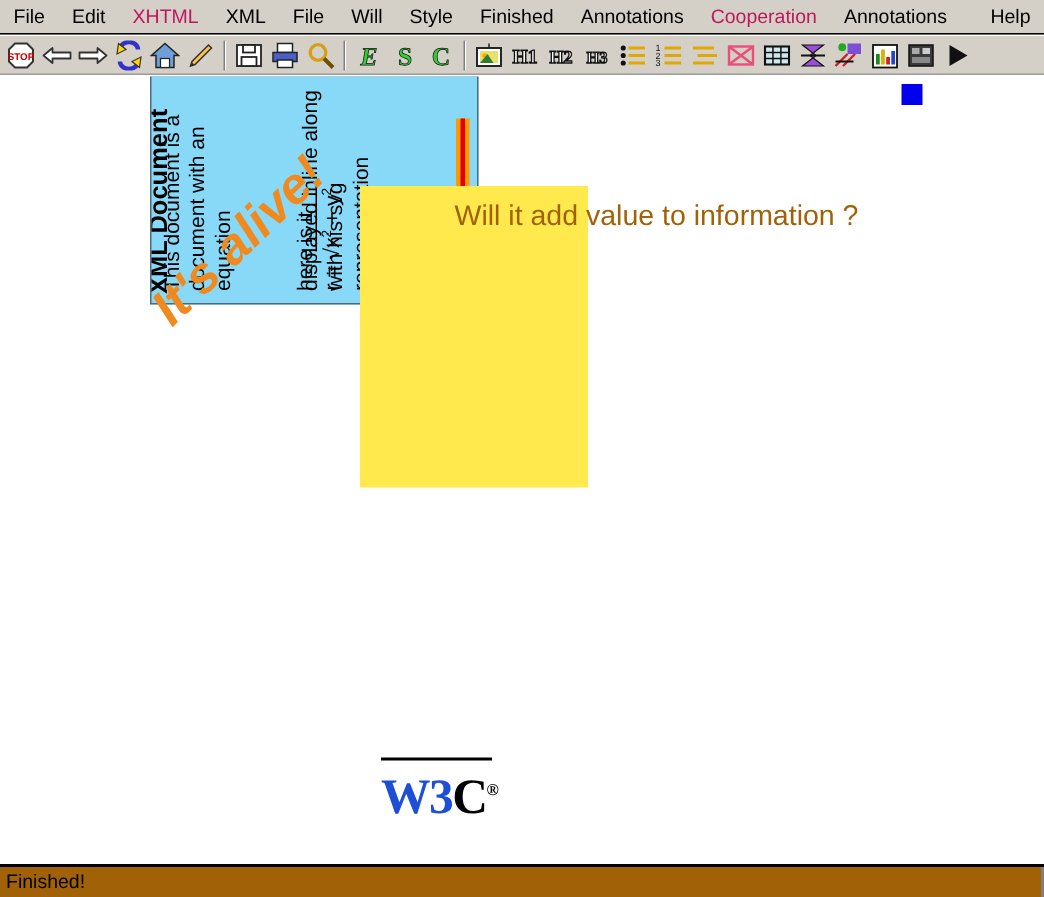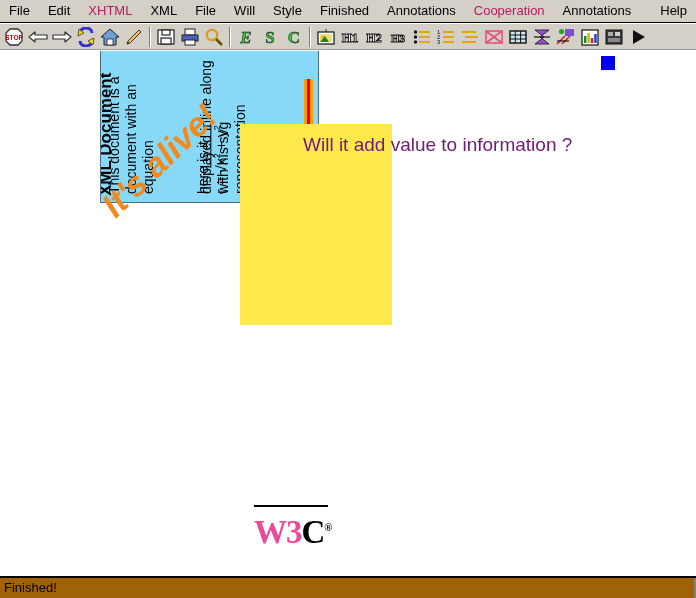--- a/index.html
+++ b/index.html
@@ -169,21 +169,21 @@
     transform-origin: left bottom;
     transform: rotate(-44deg);
   }
 
   
   #question {
     position: absolute;
     left: 303px;
     top: 83px;
     font-size: 19px;
-    color: #701a75;
+    color: #a16207;
     white-space: nowrap;
   }
 
   
   #blue-square {
     position: absolute;
     left: 601px;
     top: 5px;
     width: 14px;
     height: 14px;
@@ -203,21 +203,21 @@
     background: #000000;
     margin-bottom: 2px;
   }
   #w3c-word {
     font-family: "Liberation Serif", serif;
     font-size: 33px;
     font-weight: bold;
     line-height: 36px;
     letter-spacing: -1px;
   }
-  #w3c-w3 { color: #ec4899; }
+  #w3c-w3 { color: #1d4ed8; }
   #w3c-c { color: #000000; }
   #w3c-reg { font-size: 11px; vertical-align: super; color: #000000; }
 
   
   #statusbar {
     position: absolute;
     left: 0; top: 576px;
     width: 696px; height: 22px;
     background: #a16207;
     border-top: 2px solid #000000;

